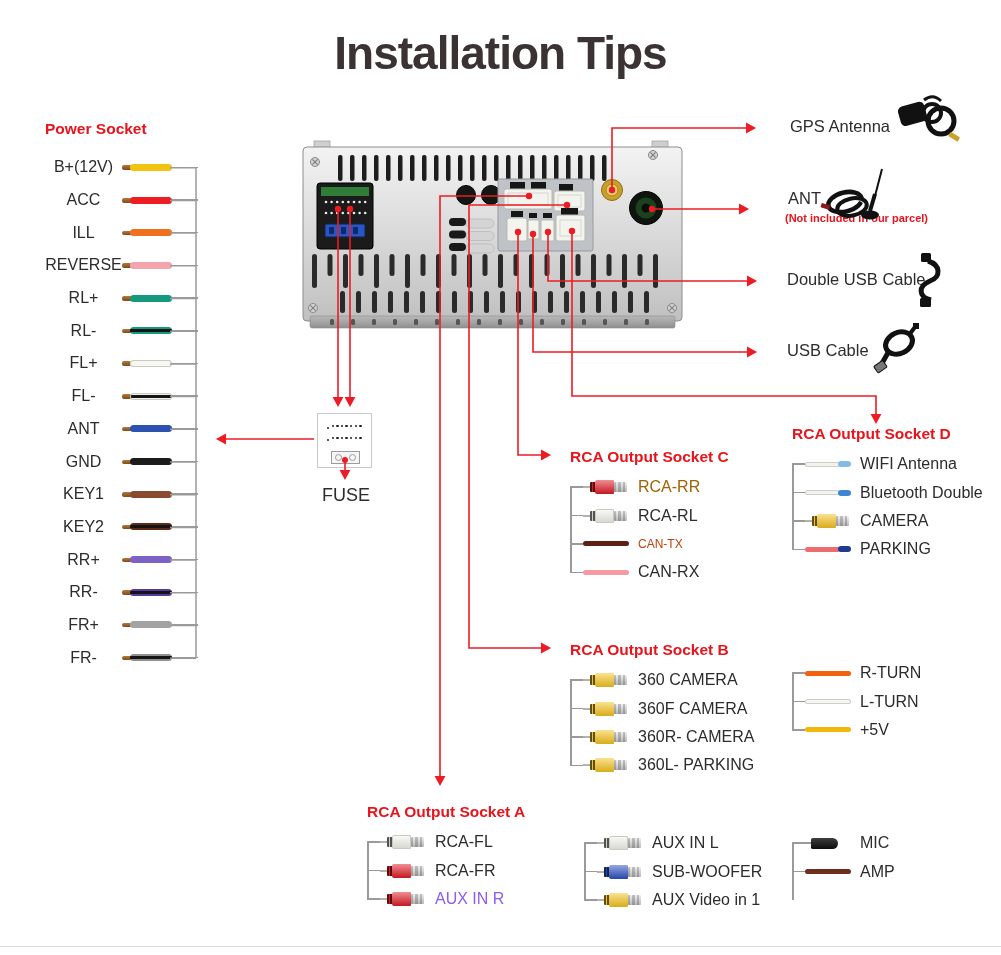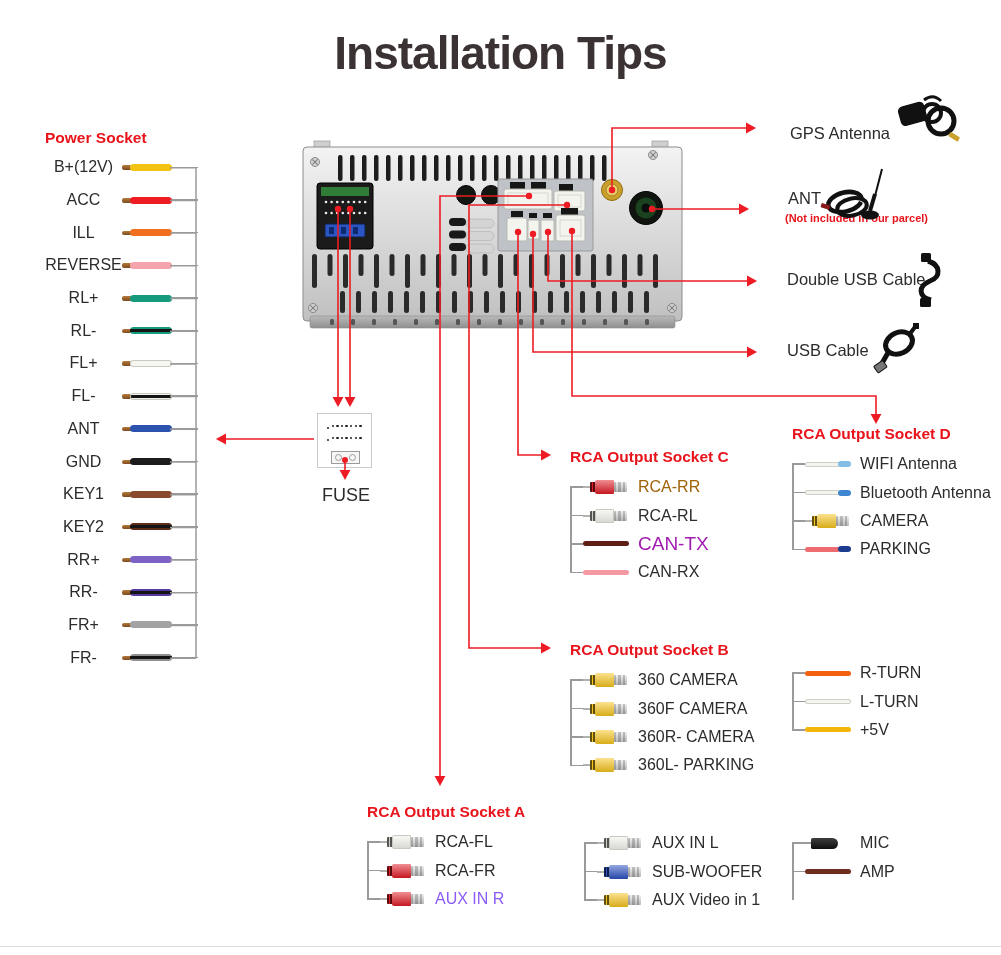--- a/index.html
+++ b/index.html
@@ -2,21 +2,21 @@
 <html><head>
 <meta charset="utf-8">
 <style>
   html,body{margin:0;padding:0;background:#fff;}
   #stage{position:relative;width:1001px;height:955px;background:#ffffff;
          font-family:"Liberation Sans",sans-serif;overflow:hidden;}
   .abs{position:absolute;}
   #title{position:absolute;left:0;top:26px;width:100%;text-align:center;margin:0;
          font-size:46px;font-weight:bold;color:#3a3233;letter-spacing:-1px;}
   
-  #power-heading{position:absolute;left:45px;top:129px;font-size:15.5px;font-weight:bold;color:#e8141c;}
+  #power-heading{position:absolute;left:45px;top:120px;font-size:15.5px;font-weight:bold;color:#e8141c;}
   #power-list{position:absolute;left:45px;top:151px;}
   .power-row{height:32.7px;display:flex;align-items:center;}
   .power-label{width:77px;font-size:16px;color:#2d2b2b;text-align:center;}
   .pwire{position:relative;width:50px;height:9px;}
   .ptip{position:absolute;left:0;top:2.5px;width:10px;height:4.5px;border-radius:2px;
         background:linear-gradient(to bottom,#b57a3a,#7c4a1e);}
   .pbody{position:absolute;left:8px;top:1px;width:42px;height:7px;border-radius:3.5px;}
   .pbody.light{box-shadow:inset 0 0 0 1px #c9c9c2;}
   .pstub{width:26px;height:1.5px;background:#9a9a9a;}
   
@@ -419,21 +419,21 @@
         <span class="fdot" style="left: 36.6px; top: 23px;"></span>
         <span class="fdot" style="left: 41.2px; top: 23px;"></span>
       </div>
     <div id="fuse-holder">
       <span class="fh-c" style="left:3px"></span>
         <span class="fh-c" style="left:17px"></span>
     </div>
   </div>
   <span id="fuse-label">FUSE</span>
 
-  <span class="co-label" style="left:790px;top:124px">GPS Antenna</span>
+  <span class="co-label" style="left:790px;top:117px">GPS Antenna</span>
   <span class="co-label" style="left:788px;top:189px">ANT</span>
   <span class="co-note" style="left:785px;top:212px">(Not included in our parcel)</span>
   <span class="co-label" style="left:787px;top:270px">Double USB Cable</span>
   <span class="co-label" style="left:787px;top:341px">USB Cable</span>
 
   <svg class="abs" style="left:896px;top:94px" width="70" height="52" viewBox="0 0 70 52">
     <circle cx="45" cy="27" r="13" fill="none" stroke="#111" stroke-width="5"></circle>
     <circle cx="36" cy="19" r="9" fill="none" stroke="#111" stroke-width="4"></circle>
     <rect x="3" y="10" width="27" height="20" rx="5" fill="#111" transform="rotate(-16 16 20)"></rect>
     <path d="M28,6 q9,-7 17,1" fill="none" stroke="#111" stroke-width="3"></path>
@@ -483,21 +483,21 @@
             <i class="r-body light" style="background:linear-gradient(to bottom,rgba(255,255,255,.5),rgba(0,0,0,.12)),#f4f4ee"></i>
             <i class="r-tip"></i>
           </div>
           <span class="g-label" style="font-size: 16px; color: rgb(45, 43, 43); white-space: nowrap;">RCA-RL</span>
         </div>
         <div class="g-row">
           <div class="g-stub"></div>
           <div class="g-icon">
             <i class="w-bar" style="background:#5e2014"></i>
           </div>
-          <span class="g-label" style="font-size: 19px; color: #a21caf; white-space: nowrap; text-align: center;">CAN-TX</span>
+          <span class="g-label" style="font-size: 12px; color: #c2410c; white-space: nowrap; text-align: center;">CAN-TX</span>
         </div>
         <div class="g-row">
           <div class="g-stub"></div>
           <div class="g-icon">
             <i class="w-bar" style="background:#f59aa3"></i>
           </div>
           <span class="g-label" style="font-size: 16px; color: rgb(45, 43, 43); white-space: nowrap;">CAN-RX</span>
         </div>
       </div>
   </div>
@@ -512,21 +512,21 @@
             <i class="w-tip" style="background:#82bde8"></i>
           </div>
           <span class="g-label" style="font-size: 16px; color: rgb(45, 43, 43); white-space: nowrap;">WIFI Antenna</span>
         </div>
         <div class="g-row">
           <div class="g-stub"></div>
           <div class="g-icon">
             <i class="w-bar short light" style="background:#f4f4ee"></i>
             <i class="w-tip" style="background:#3f86d2"></i>
           </div>
-          <span class="g-label" style="font-size: 16px; color: rgb(45, 43, 43); white-space: nowrap;">Bluetooth Antenna</span>
+          <span class="g-label" style="font-size: 16px; color: rgb(45, 43, 43); white-space: nowrap;">Bluetooth Double</span>
         </div>
         <div class="g-row">
           <div class="g-stub"></div>
           <div class="g-icon">
             <i class="r-wire"></i>
             <i class="r-crimp" style="background-color:#f6c41d"></i>
             <i class="r-body" style="background:linear-gradient(to bottom,rgba(255,255,255,.5),rgba(0,0,0,.12)),#f6c41d"></i>
             <i class="r-tip"></i>
           </div>
           <span class="g-label" style="font-size: 16px; color: rgb(45, 43, 43); white-space: nowrap;">CAMERA</span>

